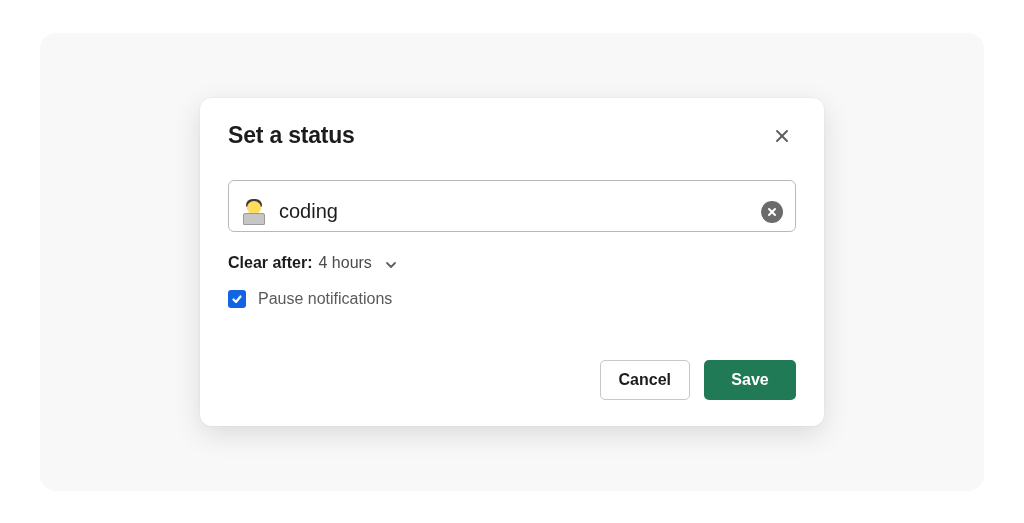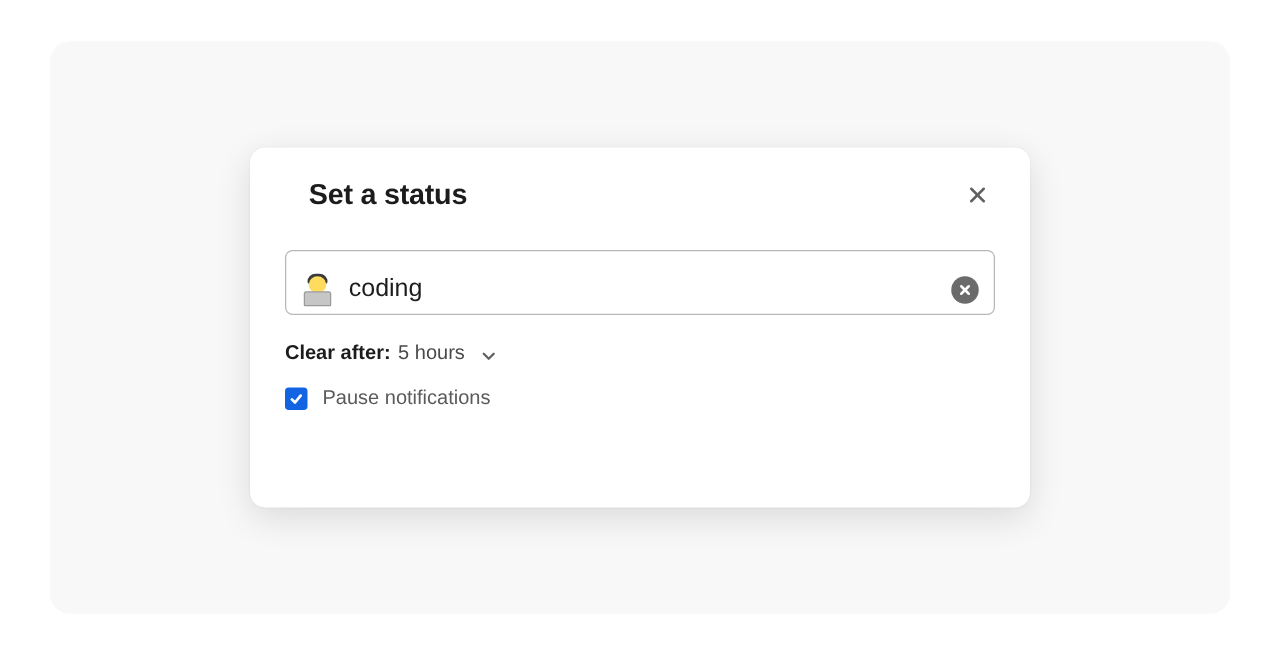--- a/index.html
+++ b/index.html
@@ -26,21 +26,20 @@
       background: #ffffff;
       border-radius: 12px;
       box-shadow: 0 8px 28px rgba(0,0,0,0.12), 0 0 0 1px rgba(0,0,0,0.02);
       padding: 24px 28px 26px 28px;
     }
     .modal-header {
       display: flex;
       align-items: center;
       justify-content: space-between;
       margin-bottom: 30px;
-      margin-left: 19px;
     }
     .modal-title {
       font-size: 23px;
       font-weight: 800;
       color: #1d1c1d;
       letter-spacing: -0.2px;
     }
     .close-btn {
       width: 28px;
       height: 28px;
@@ -223,32 +222,36 @@
       <div class="clear-input-btn">
         <svg width="10" height="10" viewBox="0 0 10 10" fill="none" stroke="#ffffff" stroke-width="2" stroke-linecap="round">
           <line x1="2" y1="2" x2="8" y2="8"></line>
           <line x1="8" y1="2" x2="2" y2="8"></line>
         </svg>
       </div>
     </div>
 
     <div class="clear-after-row">
       <span class="clear-after-label">Clear after:</span>
-      <span class="clear-after-value">5 hours</span>
+      <span class="clear-after-value">4 hours</span>
       <span class="chevron-wrap">
         <svg width="14" height="14" viewBox="0 0 14 14" fill="none" stroke="currentColor" stroke-width="1.8" stroke-linecap="round" stroke-linejoin="round">
           <polyline points="3,5 7,9 11,5"></polyline>
         </svg>
       </span>
     </div>
 
     <div class="pause-row">
       <div class="checkbox">
         <svg width="12" height="12" viewBox="0 0 12 12" fill="none" stroke="#ffffff" stroke-width="2.2" stroke-linecap="round" stroke-linejoin="round">
           <polyline points="2.5,6.5 5,9 9.5,3.5"></polyline>
         </svg>
       </div>
       <span class="pause-label">Pause notifications</span>
     </div>
 
+    <div class="footer">
+      <button class="btn btn-cancel">Cancel</button>
+      <button class="btn btn-save">Save</button>
+    </div>
 
   </div>
 </div>
 
 </body></html>

